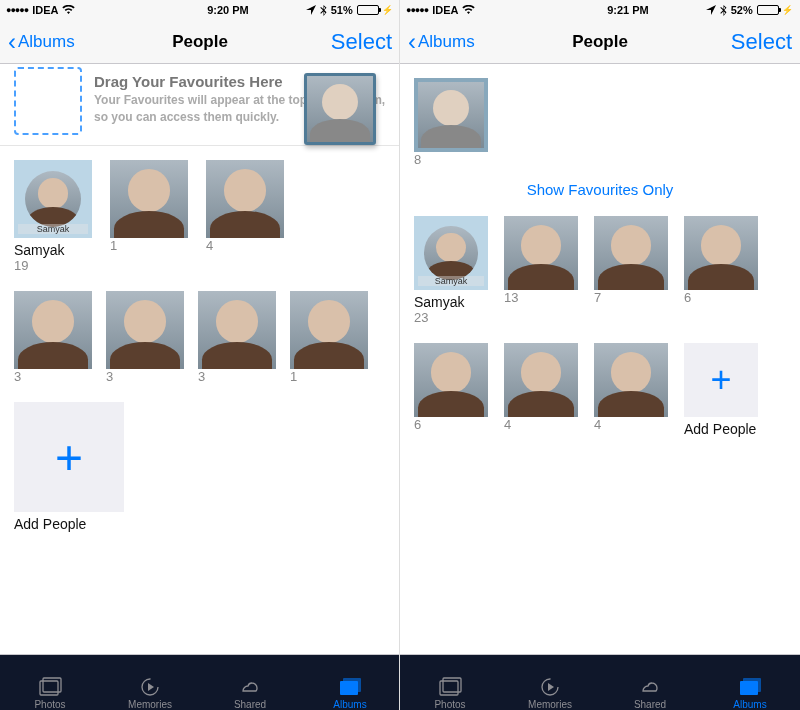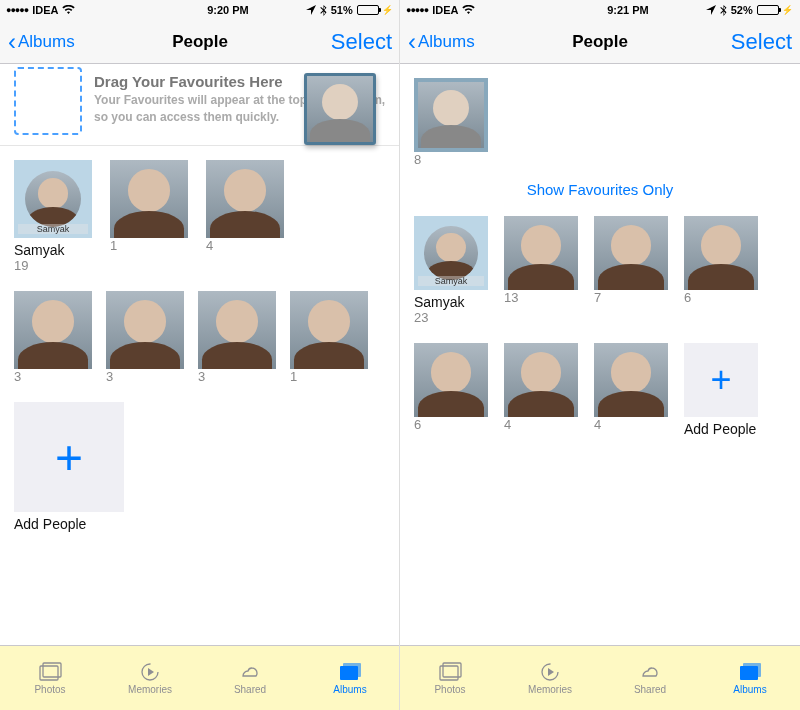--- a/index.html
+++ b/index.html
@@ -58,21 +58,21 @@
   .face.gray::after { background:#888; }
   .namedtile { position:relative; }
   .namedtile .innerlabel { position:absolute; bottom:4px; left:4px; right:4px; font-size:9px; background:rgba(230,230,230,.4); text-align:center; color:#333; }
   .circface { width:100%; height:100%; display:flex; align-items:center; justify-content:center; }
   .circface .c { width:72%; height:72%; border-radius:50%; overflow:hidden; position:relative; }
   .rightscreen .tile .thumb { width:74px; height:74px; }
   .rightscreen .tile { width:74px; }
   .rightscreen .row { gap: 16px; }
 
   
-  .tabbar { height: 65px; background:#fef9c3; border-top:1px solid #c8c7cc; display:flex; }
+  .tabbar { height: 56px; background:#0f172a; border-top:1px solid #c8c7cc; display:flex;align-items:flex-end; }
   .tabitem { flex:1; display:flex; flex-direction:column; align-items:center; justify-content:center; gap:1px; color:#8e8e93; font-size:10px; }
   .tabitem.active { color:#007aff; }
   .tabitem svg { width:26px; height:22px; }
 </style>
 </head>
 <body>
 
 <div class="phone left">
 
   <div class="statusbar">

